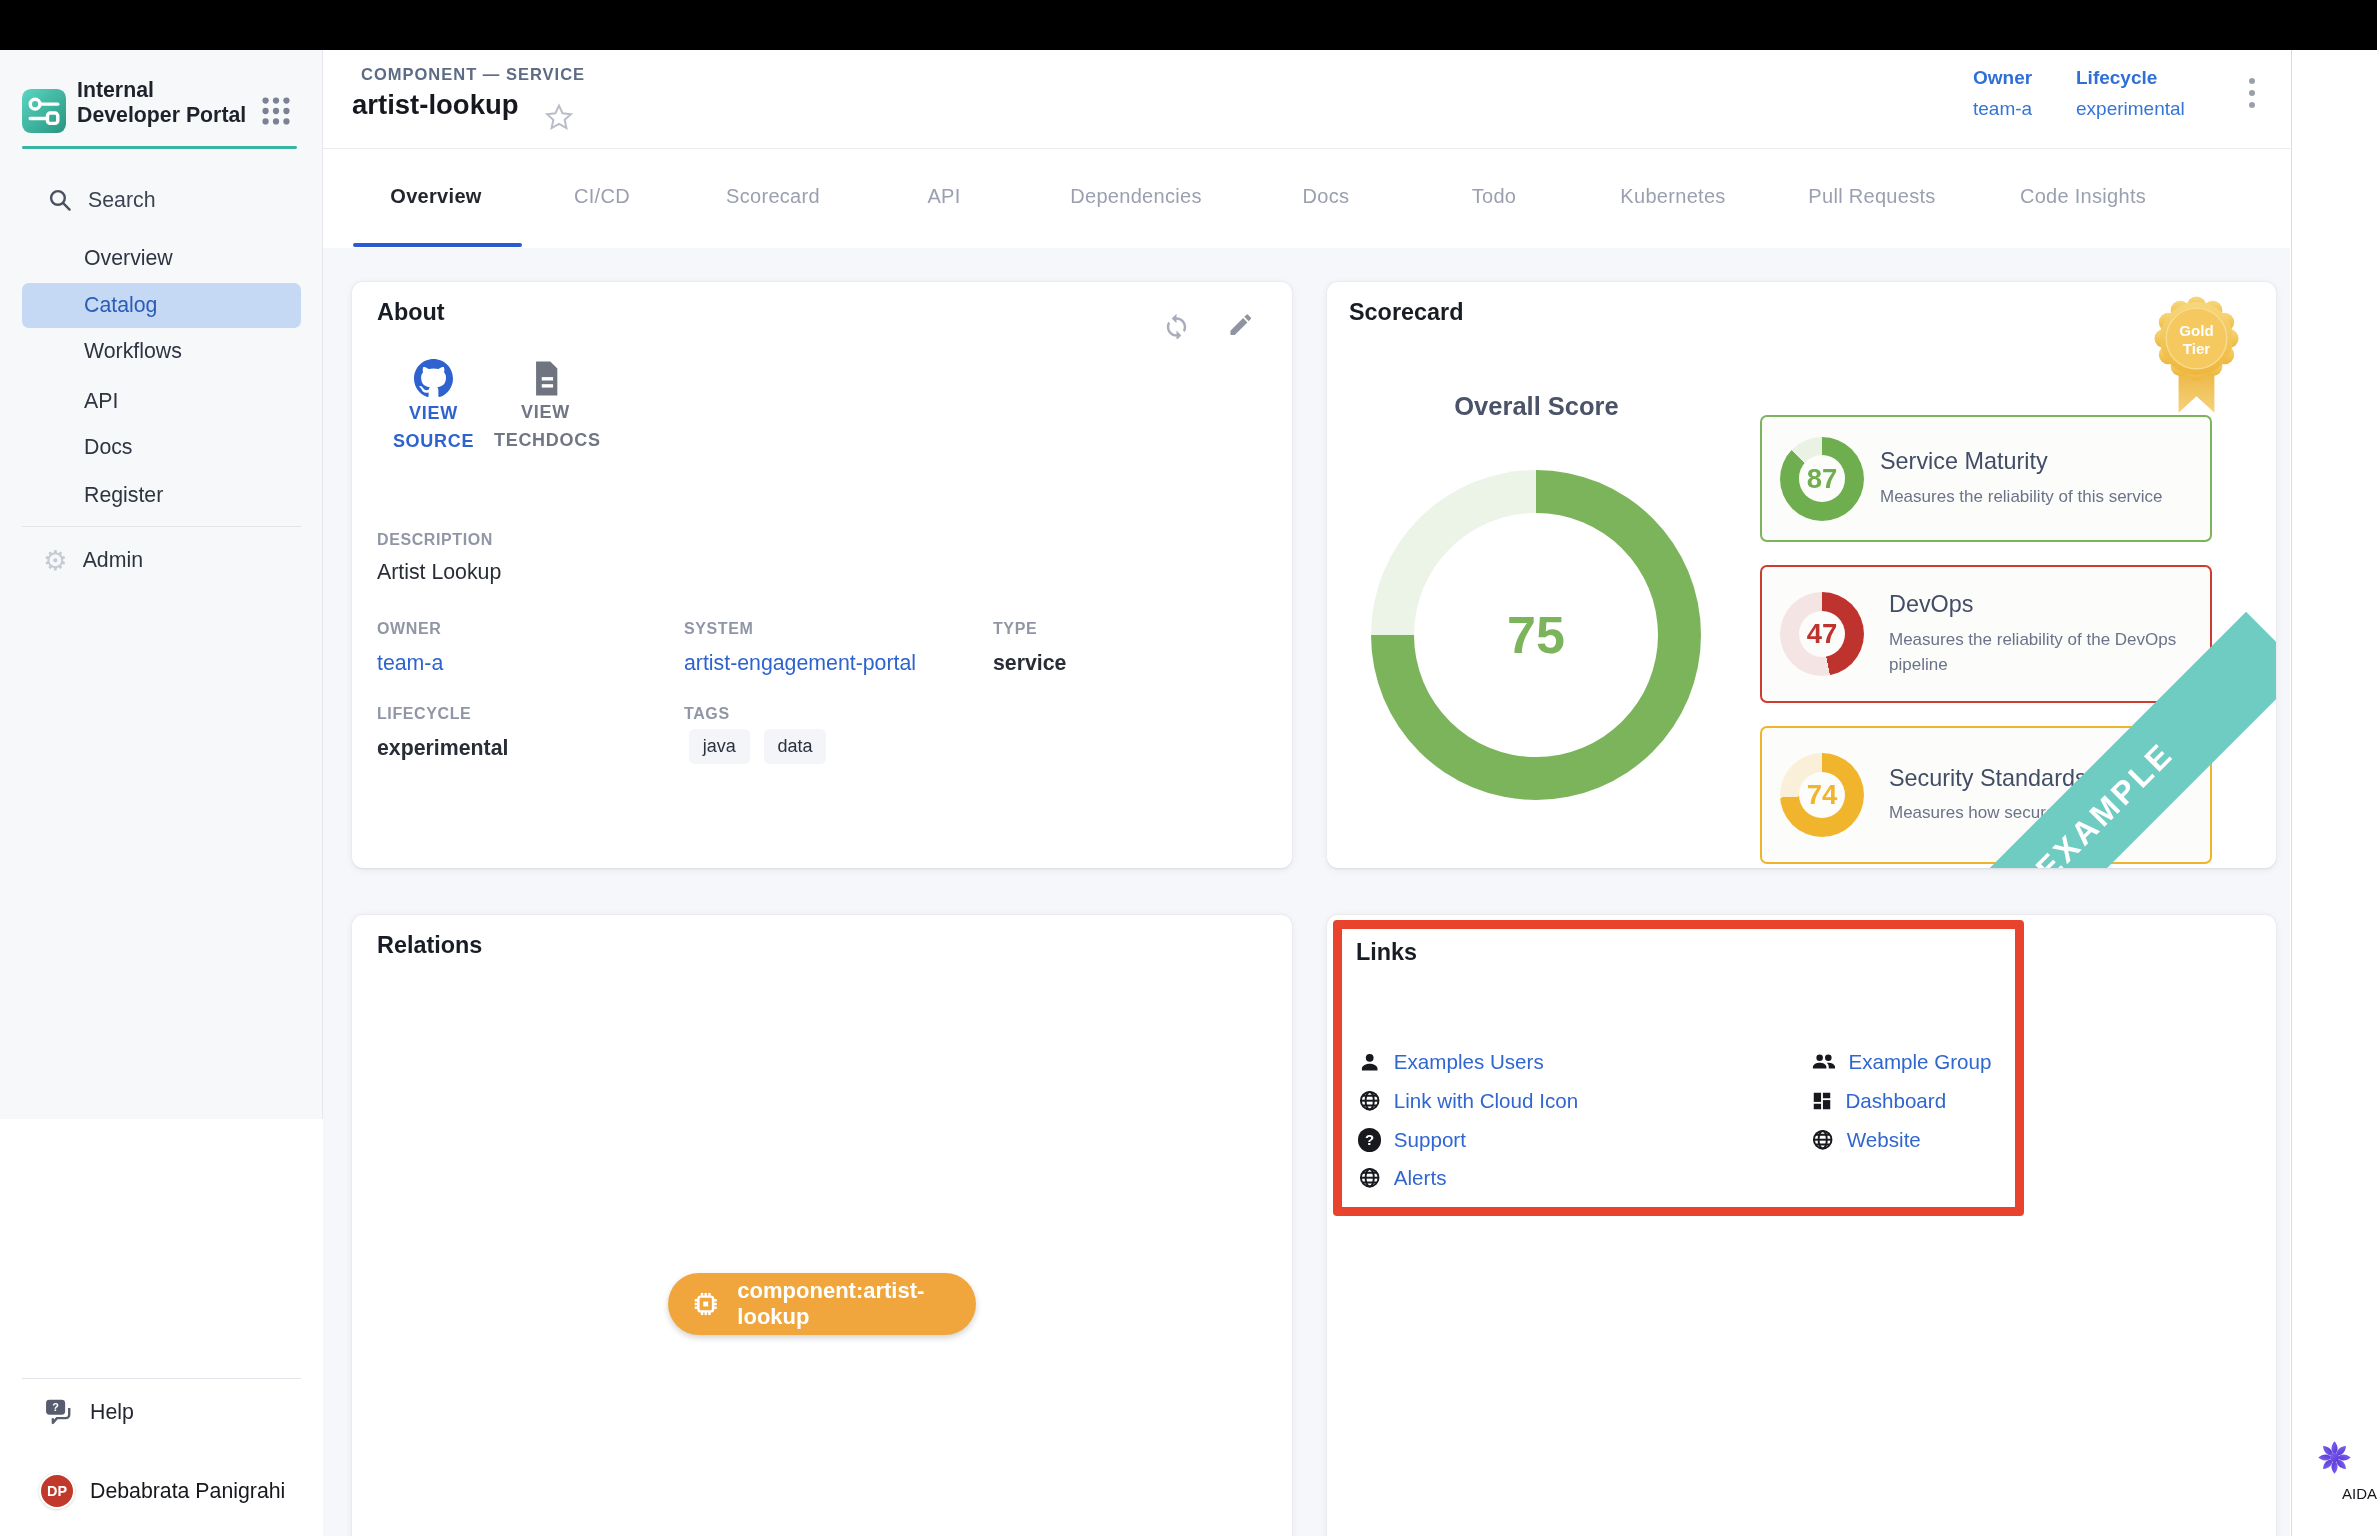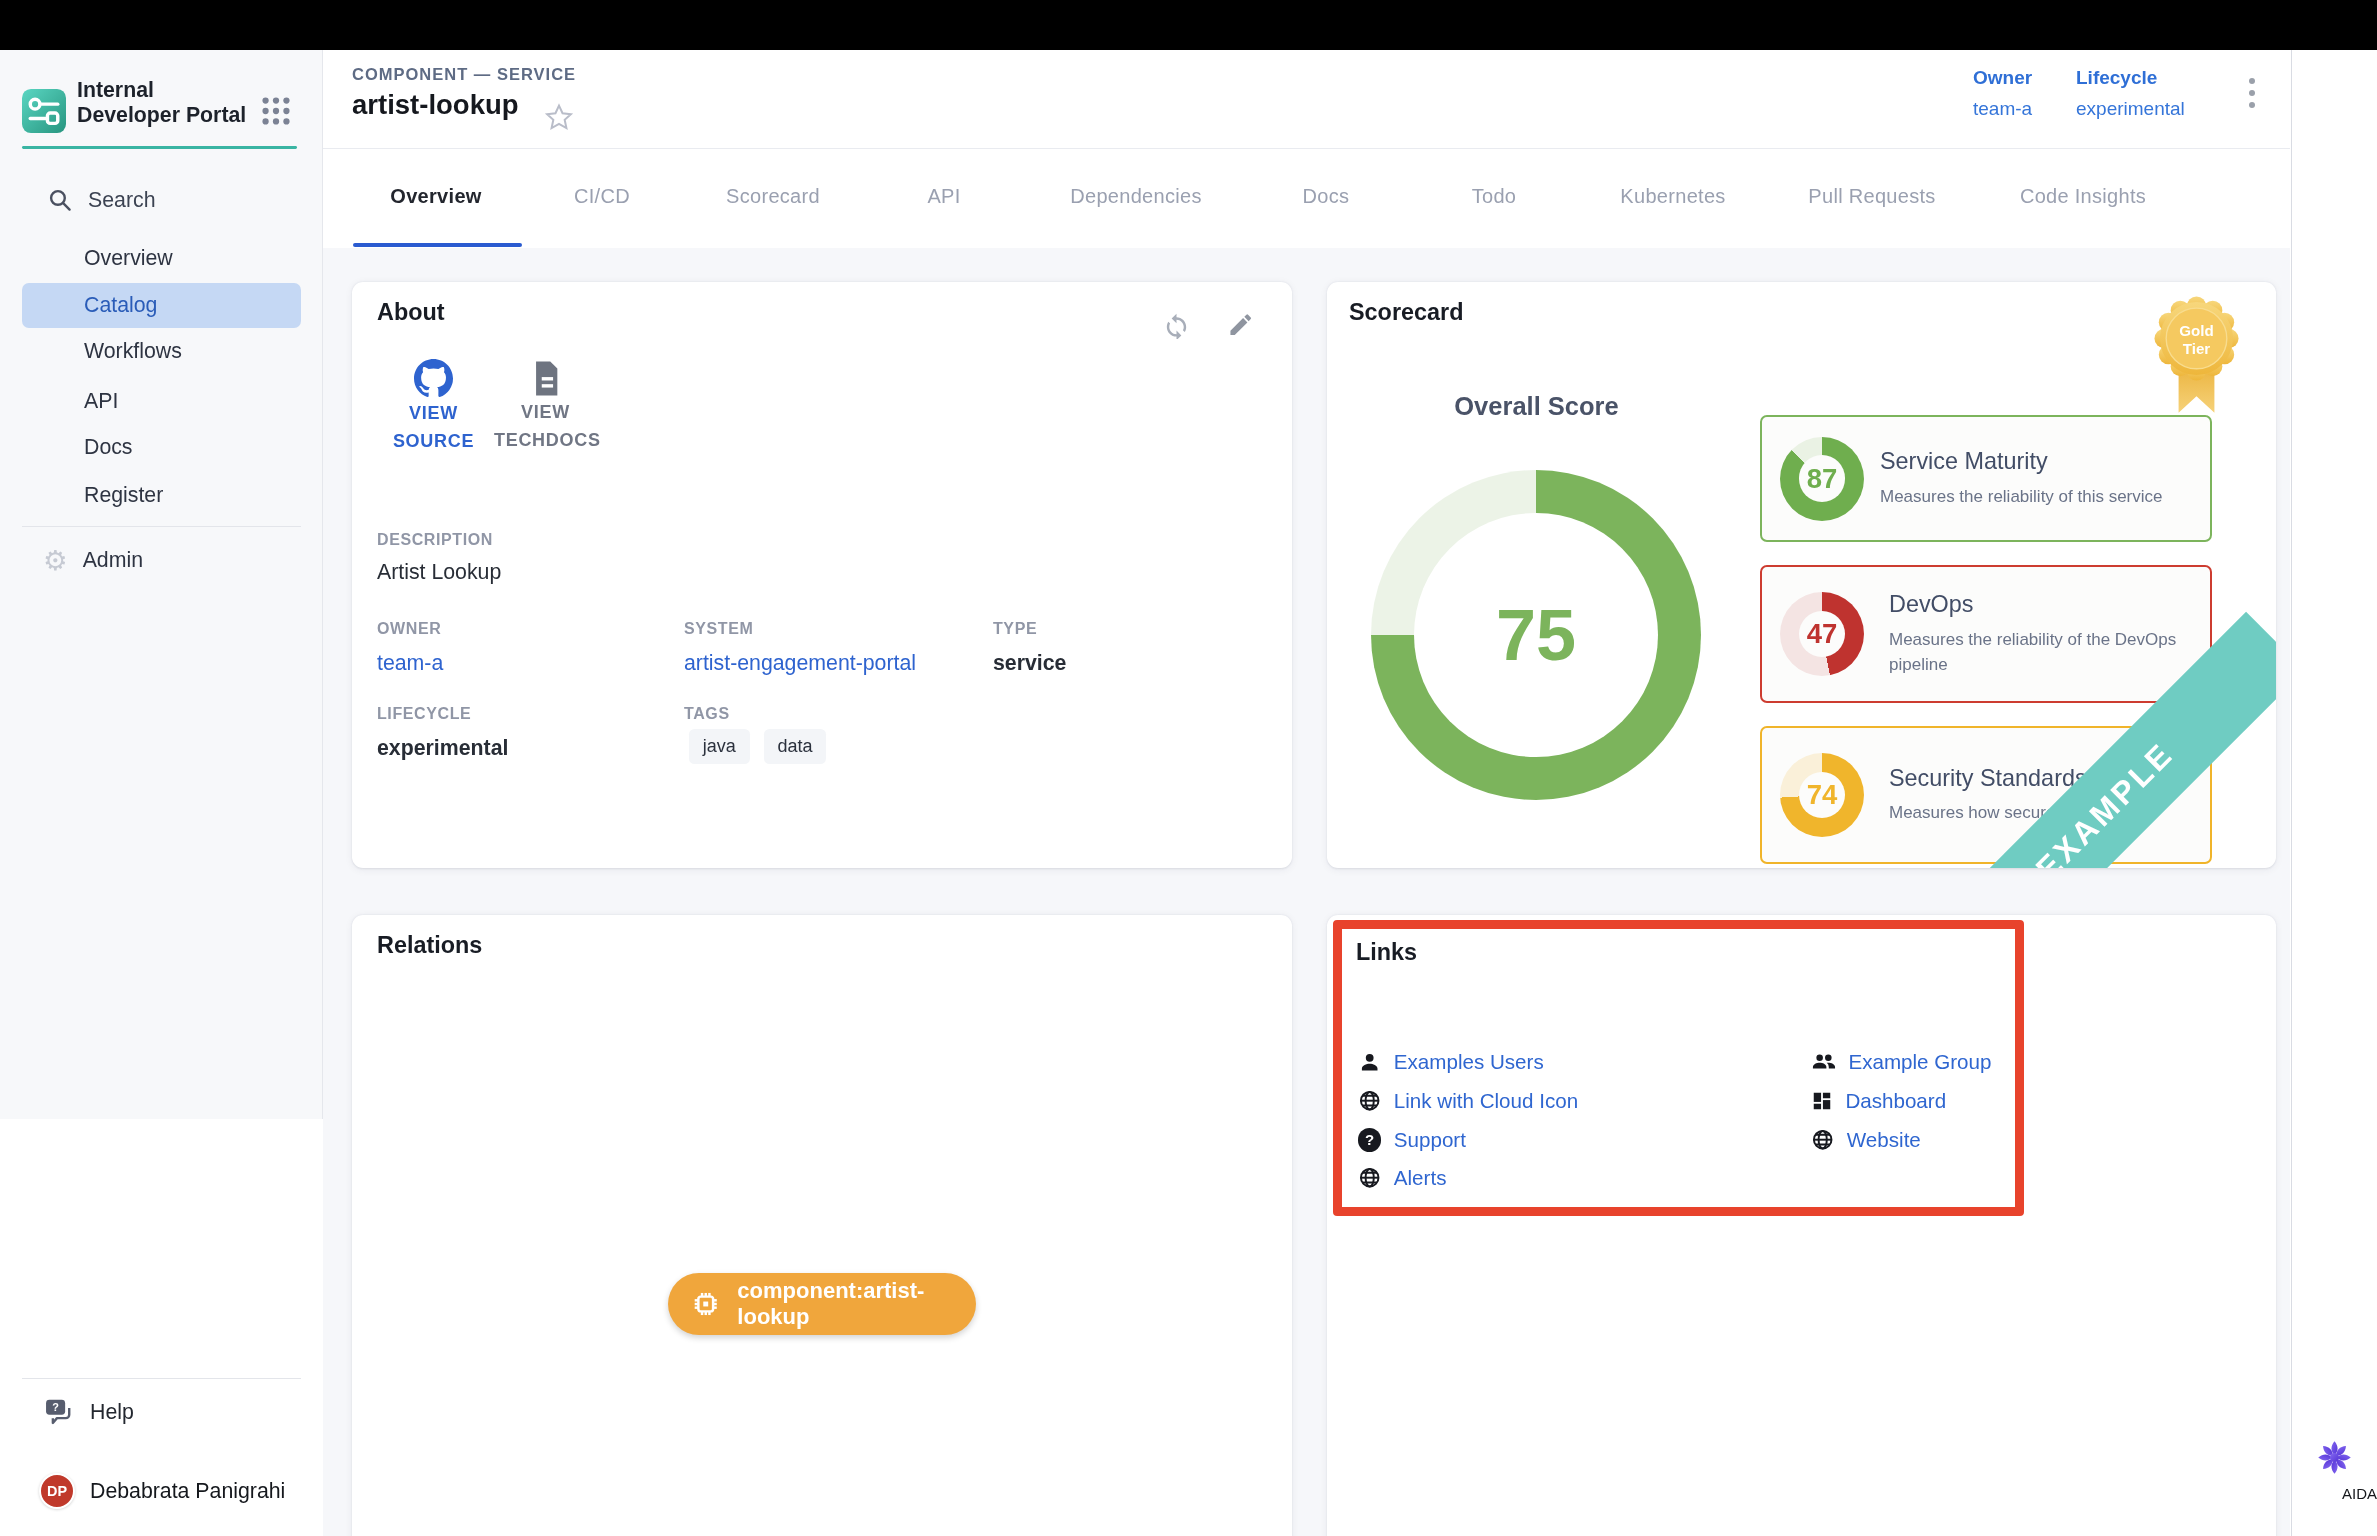--- a/index.html
+++ b/index.html
@@ -18,21 +18,21 @@
   .side-label{font-size:21.3px;color:#3c4352;}
   .nav-item{position:absolute;left:22px;width:279px;height:45px;border-radius:6.9px;display:flex;align-items:center;padding-left:62px;box-sizing:border-box;font-size:21.3px;color:#2e3442;}
   .nav-item.selected{background:#c5d8f4;color:#2a5cb8;}
   .side-divider{position:absolute;left:22px;width:279px;height:0.7px;background:#e3e5ea;}
   .avatar{width:32px;height:32px;border-radius:50%;background:#c0392b;border:2.8px solid #fff;box-shadow:0 0.7px 2.8px rgba(0,0,0,.18);
           display:flex;align-items:center;justify-content:center;color:#fff;font-size:14.4px;font-weight:700;}
   .user-name{font-size:21.3px;color:#15181d;}
 
   
   .main-header{position:absolute;left:323px;top:50px;width:1967px;height:99px;background:#fff;border-bottom:0.7px solid #e9ebf0;box-sizing:border-box;}
-  .eyebrow{position:absolute;left:29px;top:15px;font-size:16.5px;font-weight:600;letter-spacing:1px;color:#5e6b84;}
+  .eyebrow{position:absolute;left:38px;top:15px;font-size:16.5px;font-weight:600;letter-spacing:1px;color:#5e6b84;}
   .page-title{position:absolute;left:29px;top:39px;font-size:27.5px;font-weight:700;color:#15181e;}
   .hdr-kv{position:absolute;top:16.5px;text-align:left;}
   .hdr-kv .k{font-size:19px;font-weight:700;color:#2f6fd6;margin-bottom:9.6px;}
   .hdr-kv .v{font-size:19px;color:#3575d9;}
   .kebab{position:absolute;left:1926px;top:27.5px;display:flex;flex-direction:column;gap:6.2px;}
   .kebab i{width:6.2px;height:6.2px;border-radius:50%;background:#9aa0aa;}
 
   
   .tabs-bar{position:absolute;left:323px;top:149px;width:1967px;height:99px;background:#fff;}
   .tab{position:absolute;top:36px;transform:translateX(-50%);font-size:20px;font-weight:500;letter-spacing:0.3px;color:#9aa0b0;white-space:nowrap;}
@@ -50,21 +50,21 @@
   .link-blue{color:#2e63cf;}
   .icon-btn-label{font-size:18px;font-weight:700;letter-spacing:0.7px;text-align:center;line-height:27.5px;}
   .chip{display:inline-flex;align-items:center;background:#f3f5f8;border-radius:5.5px;padding:6.9px 13.8px;font-size:18px;color:#2b313d;margin-right:11px;}
 
   
   .overall-label{position:absolute;left:72px;top:110px;width:275px;text-align:center;font-size:25.5px;font-weight:700;color:#4a5368;}
   .donut{position:relative;border-radius:50%;}
   .donut .num{position:absolute;inset:0;display:flex;align-items:center;justify-content:center;font-weight:700;z-index:2;}
   .donut-big{width:330px;height:330px;}
   .donut-big::after{content:"";position:absolute;inset:43px;background:#fff;border-radius:50%;}
-  .donut-big .num{font-size:72px;color:#7cb45c;}
+  .donut-big .num{font-size:52px;color:#7cb45c;}
   .donut-mini{width:84px;height:84px;flex:0 0 84px;}
   .donut-mini::after{content:"";position:absolute;inset:18.6px;background:#fcfcfb;border-radius:50%;}
   .donut-mini .num{font-size:27.5px;}
   .metric-box{position:absolute;left:433px;width:452px;box-sizing:border-box;background:#fcfcfb;border-radius:6.9px;
               display:flex;align-items:center;gap:25px;padding-left:18px;z-index:1;}
   .metric-name{font-size:23.4px;color:#424d66;margin-bottom:8.3px;}
   .metric-desc{font-size:17px;color:#6a7388;line-height:25px;}
   .metric-text{width:323px;}
   .example-ribbon{position:absolute;left:537px;top:488px;width:482px;height:83px;background:#6fccc2;
                   transform:rotate(-45deg);display:flex;align-items:center;justify-content:center;z-index:5;}

